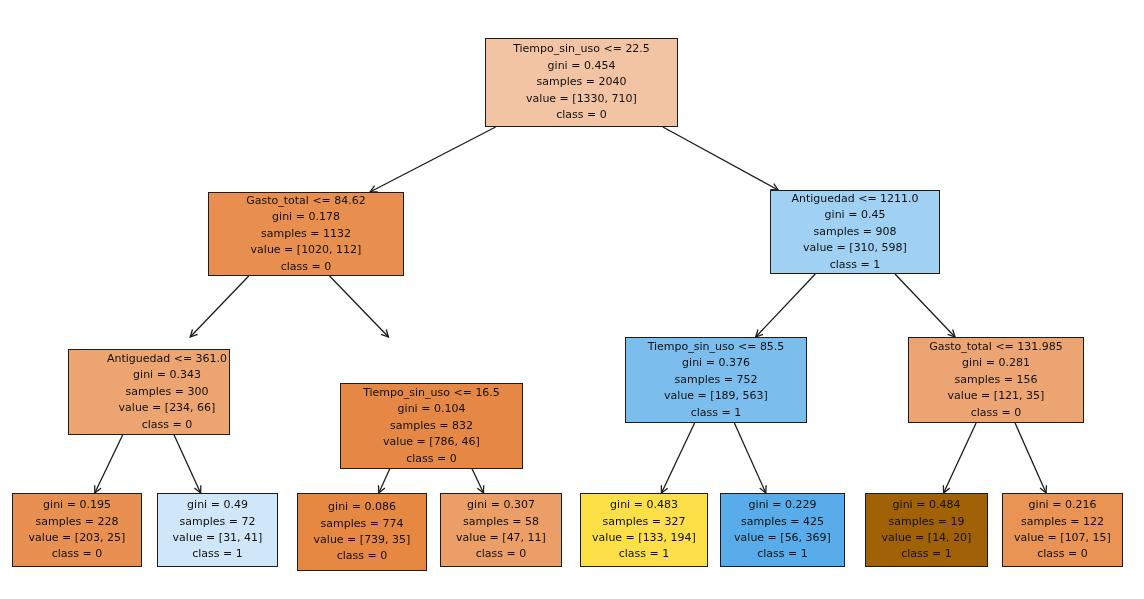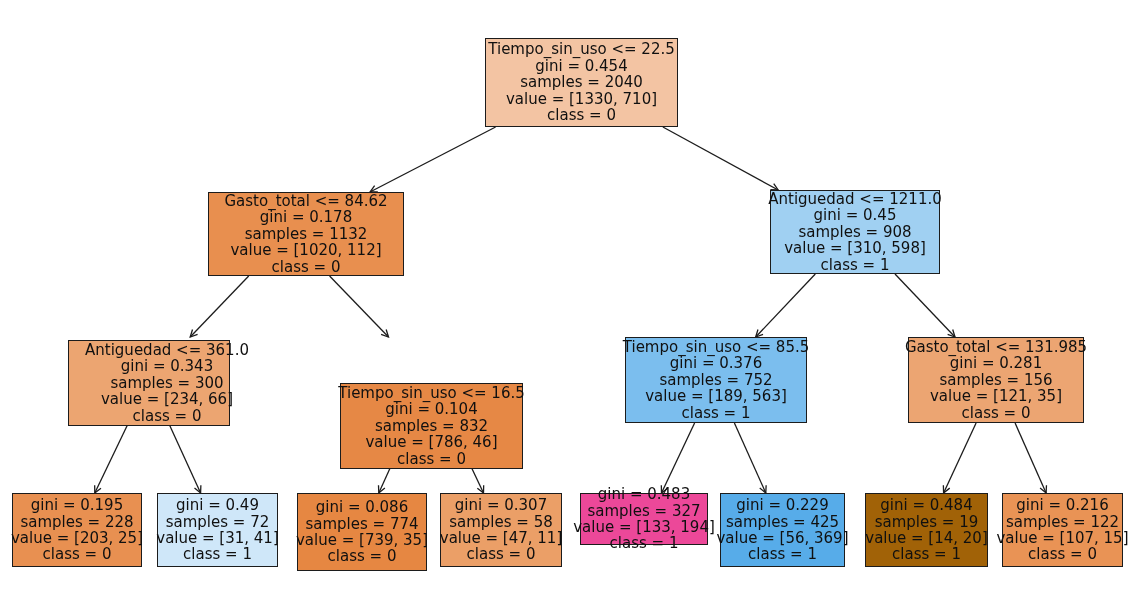--- a/index.html
+++ b/index.html
@@ -25,21 +25,21 @@
   }
   .node {
     position: absolute;
     box-sizing: border-box;
     border: 1.4px solid #1c1c1c;
     display: flex;
     flex-direction: column;
     justify-content: center;
     align-items: center;
     text-align: center;
-    font-size: 15px;
+    font-size: 11px;
     line-height: 16.4px;
     color: #101010;
     white-space: nowrap;
   }
 </style>
 </head>
 <body>
 
 <div class="canvas">
 
@@ -84,21 +84,21 @@
   </div>
 
   <div class="node" style="left: 770px; top: 190px; width: 170px; height: 84px; background: rgb(160, 208, 242);">
     <div>Antiguedad &lt;= 1211.0</div>
     <div>gini = 0.45</div>
     <div>samples = 908</div>
     <div>value = [310, 598]</div>
     <div>class = 1</div>
   </div>
 
-  <div class="node" style="left: 68px; top: 340px; width: 162px; height: 86px; background: rgb(236, 165, 113); padding-left: 36px;">
+  <div class="node" style="left: 68px; top: 349px; width: 162px; height: 86px; background: rgb(236, 165, 113); padding-left: 36px;">
     <div>Antiguedad &lt;= 361.0</div>
     <div>gini = 0.343</div>
     <div>samples = 300</div>
     <div>value = [234, 66]</div>
     <div>class = 0</div>
   </div>
 
   <div class="node" style="left: 340px; top: 337px; width: 183px; height: 86px; background: rgb(230, 136, 69); margin-top: 46px;">
     <div>Tiempo_sin_uso &lt;= 16.5</div>
     <div>gini = 0.104</div>
@@ -144,21 +144,21 @@
     <div>class = 0</div>
   </div>
 
   <div class="node" style="left: 440px; top: 493px; width: 122px; height: 74px; background: rgb(235, 159, 103);">
     <div>gini = 0.307</div>
     <div>samples = 58</div>
     <div>value = [47, 11]</div>
     <div>class = 0</div>
   </div>
 
-  <div class="node" style="left: 580px; top: 493px; width: 128px; height: 52px; background: #ec4899;">
+  <div class="node" style="left: 580px; top: 493px; width: 128px; height: 74px; background: #fde047;">
     <div>gini = 0.483</div>
     <div>samples = 327</div>
     <div>value = [133, 194]</div>
     <div>class = 1</div>
   </div>
 
   <div class="node" style="left: 720px; top: 493px; width: 125px; height: 74px; background: rgb(87, 172, 233);">
     <div>gini = 0.229</div>
     <div>samples = 425</div>
     <div>value = [56, 369]</div>

